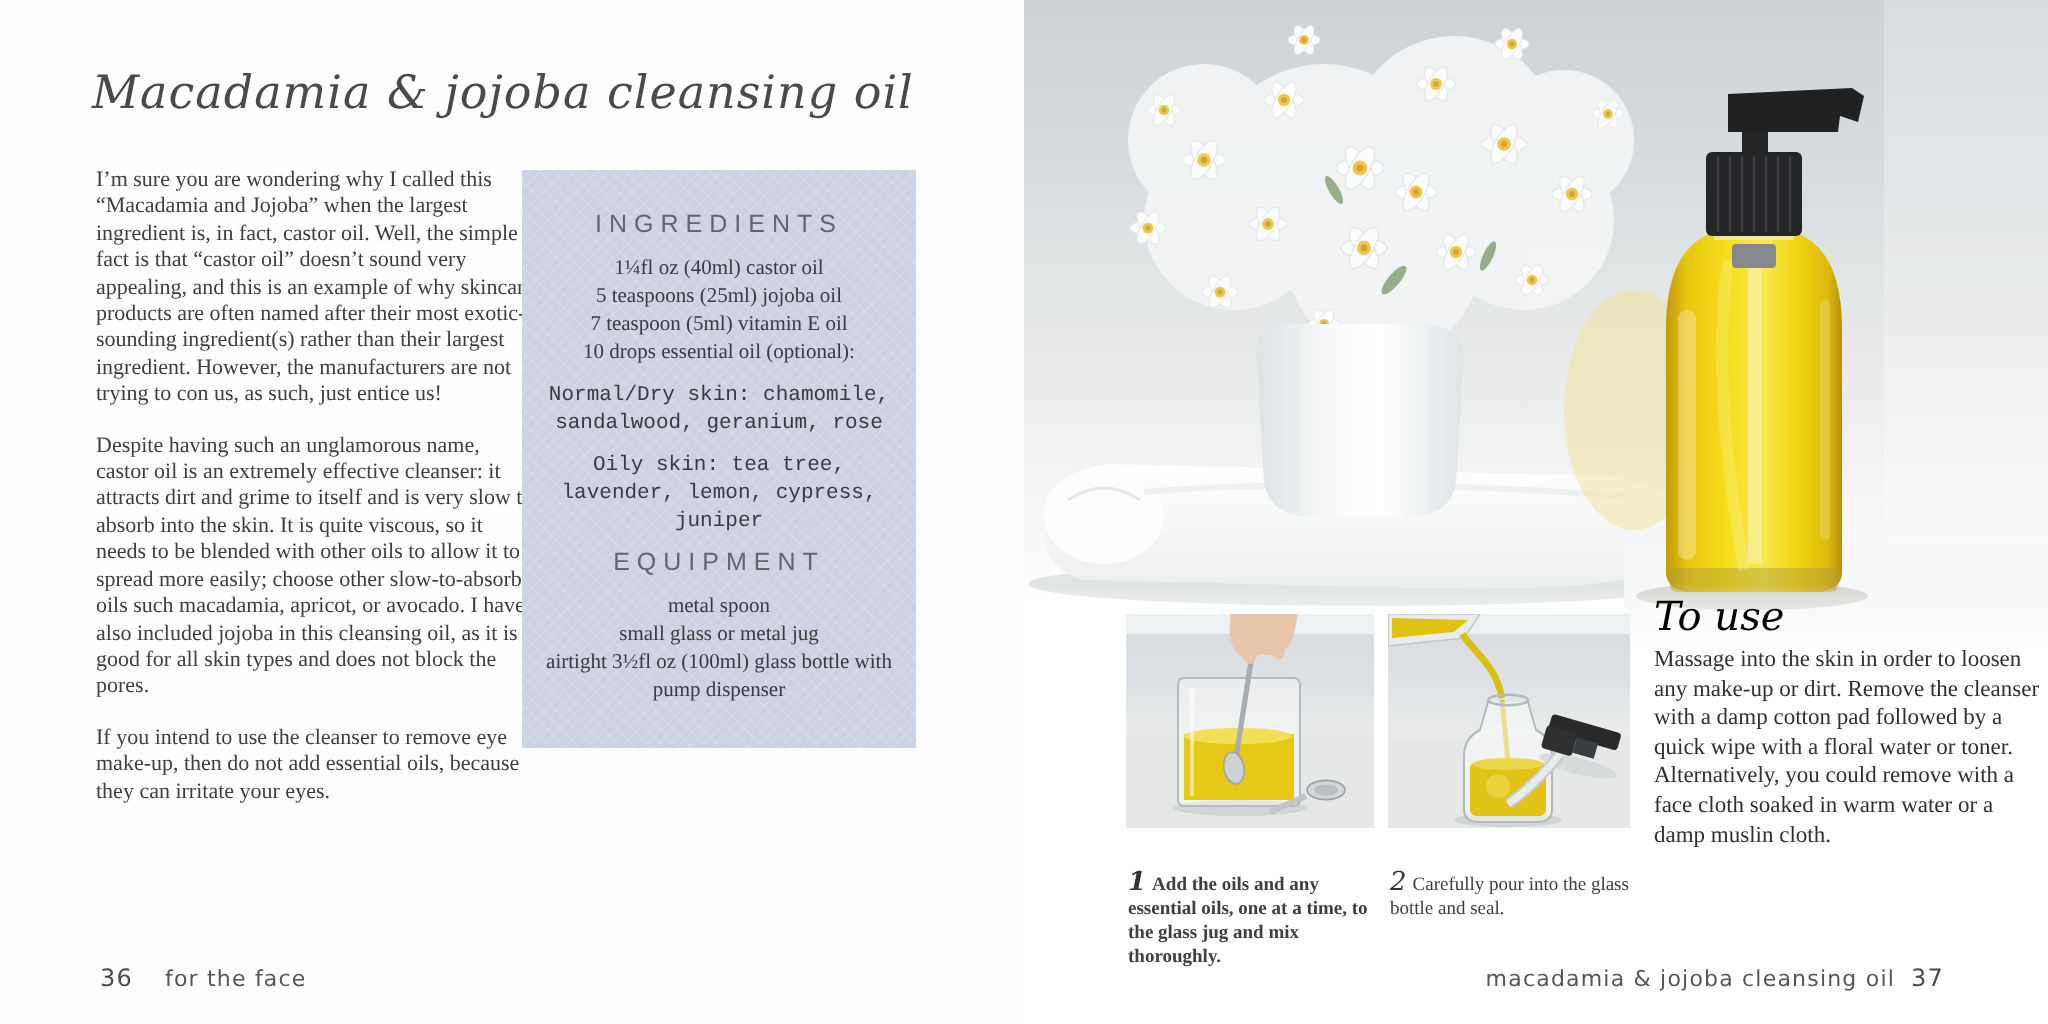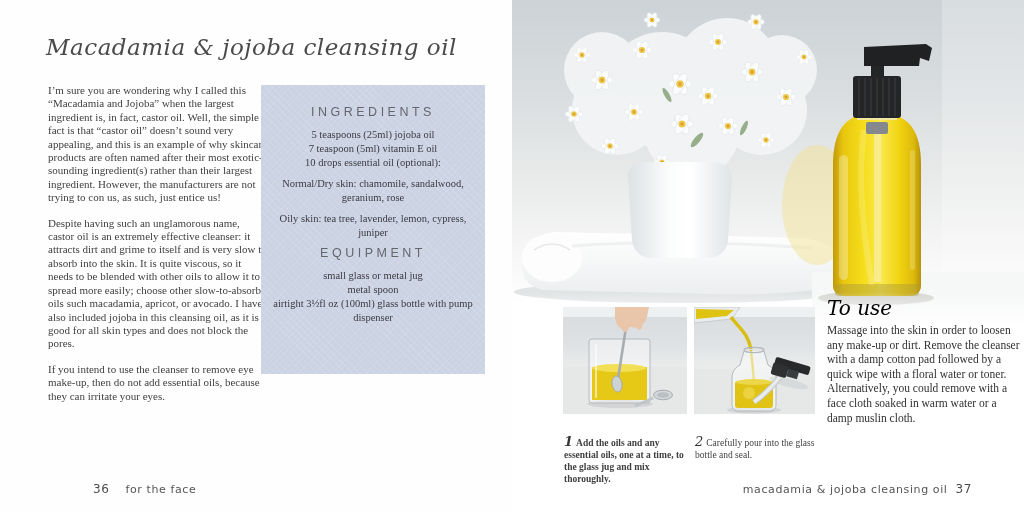--- a/index.html
+++ b/index.html
@@ -10,37 +10,37 @@
   .page-right{left:512px;width:512px;background:#ffffff;}
 
   .title{position:absolute;left:46px;top:34px;margin:0;white-space:nowrap;
          font-family:"DejaVu Serif",serif;font-style:italic;font-weight:400;
          font-size:23px;letter-spacing:.5px;color:#4a4a4a;}
 
   .intro{position:absolute;left:48px;top:84px;width:220px;
          font-size:11px;line-height:13.4px;color:#3e3e3e;}
   .intro p{margin:0 0 12px 0;}
 
-  .recipe-box{position:absolute;left:261px;top:85px;width:224px;height:289px;
+  .recipe-box{position:absolute;left:261px;top:85px;width:197px;height:289px;
       box-sizing:border-box;padding:14px 10px;text-align:center;color:#3a3a42;
       background-color:#cbd3e3;
       background-image:
         repeating-linear-gradient(45deg, rgba(255,255,255,.10) 0 1px, rgba(255,255,255,0) 1px 5px),
         repeating-linear-gradient(-45deg, rgba(255,255,255,.08) 0 1px, rgba(255,255,255,0) 1px 4px);}
   .box-heading{margin:6px 0 9px 0;font-family:"Liberation Sans",sans-serif;
       font-weight:400;font-size:12.5px;letter-spacing:3.5px;color:#64666e;}
   .box-heading.second{}
   .box-line{font-size:10.5px;line-height:14px;display:block;}
-  .skin-note{margin:7px 0 0 0;font-size:10.5px;line-height:14px;}
+  .skin-note{margin:7px 0 0 0;font-size:10.5px;line-height:14px;font-family:Liberation Mono, monospace;}
 
   .footer{position:absolute;bottom:16px;font-family:"DejaVu Sans",sans-serif;
           font-size:11px;color:#565656;letter-spacing:.6px;}
   .footer-left{left:50px;}
   .footer-right{right:52px;text-align:right;margin-left:48px;}
-  .page-num{font-size:12px;color:#4c4c4c;margin-left:43px;}
+  .page-num{font-size:12px;color:#4c4c4c;}
   .footer-left .page-num{margin-right:16px;}
   .footer-right .page-num{margin-left:8px;}
 
   .hero{position:absolute;left:0;top:0;width:512px;height:340px;}
   .stepfig{position:absolute;margin:0;padding:0;}
   .step1{left:51px;top:307px;width:124px;height:107px;}
   .step2{left:182px;top:307px;width:121px;height:107px;}
   .stepfig svg{display:block;}
 
   .caption{position:absolute;top:426px;font-size:9.5px;line-height:12.2px;color:#3f3f3f;}
@@ -61,28 +61,29 @@
   <h1 class="title">Macadamia &amp; jojoba cleansing oil</h1>
 
   <div class="intro">
     <p>I’m sure you are wondering why I called this “Macadamia and Jojoba” when the largest ingredient is, in fact, castor oil. Well, the simple fact is that “castor oil” doesn’t sound very appealing, and this is an example of why skincare products are often named after their most exotic-sounding ingredient(s) rather than their largest ingredient. However, the manufacturers are not trying to con us, as such, just entice us!</p>
     <p>Despite having such an unglamorous name, castor oil is an extremely effective cleanser: it attracts dirt and grime to itself and is very slow to absorb into the skin. It is quite viscous, so it needs to be blended with other oils to allow it to spread more easily; choose other slow-to-absorb oils such macadamia, apricot, or avocado. I have also included jojoba in this cleansing oil, as it is good for all skin types and does not block the pores.</p>
     <p>If you intend to use the cleanser to remove eye make-up, then do not add essential oils, because they can irritate your eyes.</p>
   </div>
 
   <aside class="recipe-box">
     <h2 class="box-heading">INGREDIENTS</h2>
+    <span class="box-line">1¼fl oz (40ml) castor oil</span>
     <span class="box-line">5 teaspoons (25ml) jojoba oil</span>
     <span class="box-line">7 teaspoon (5ml) vitamin E oil</span>
     <span class="box-line">10 drops essential oil (optional):</span>
     <p class="skin-note">Normal/Dry skin: chamomile, sandalwood, geranium, rose</p>
     <p class="skin-note">Oily skin: tea tree, lavender, lemon, cypress, juniper</p>
     <h2 class="box-heading second">EQUIPMENT</h2>
+    <span class="box-line">metal spoon</span>
     <span class="box-line">small glass or metal jug</span>
-    <span class="box-line">metal spoon</span>
     <span class="box-line">airtight 3½fl oz (100ml) glass bottle with pump dispenser</span>
   </aside>
 
   <div class="footer footer-left">
     <span class="page-num">36</span><span>for the face</span>
   </div>
 </div>
 
 <div class="page page-right">
 

